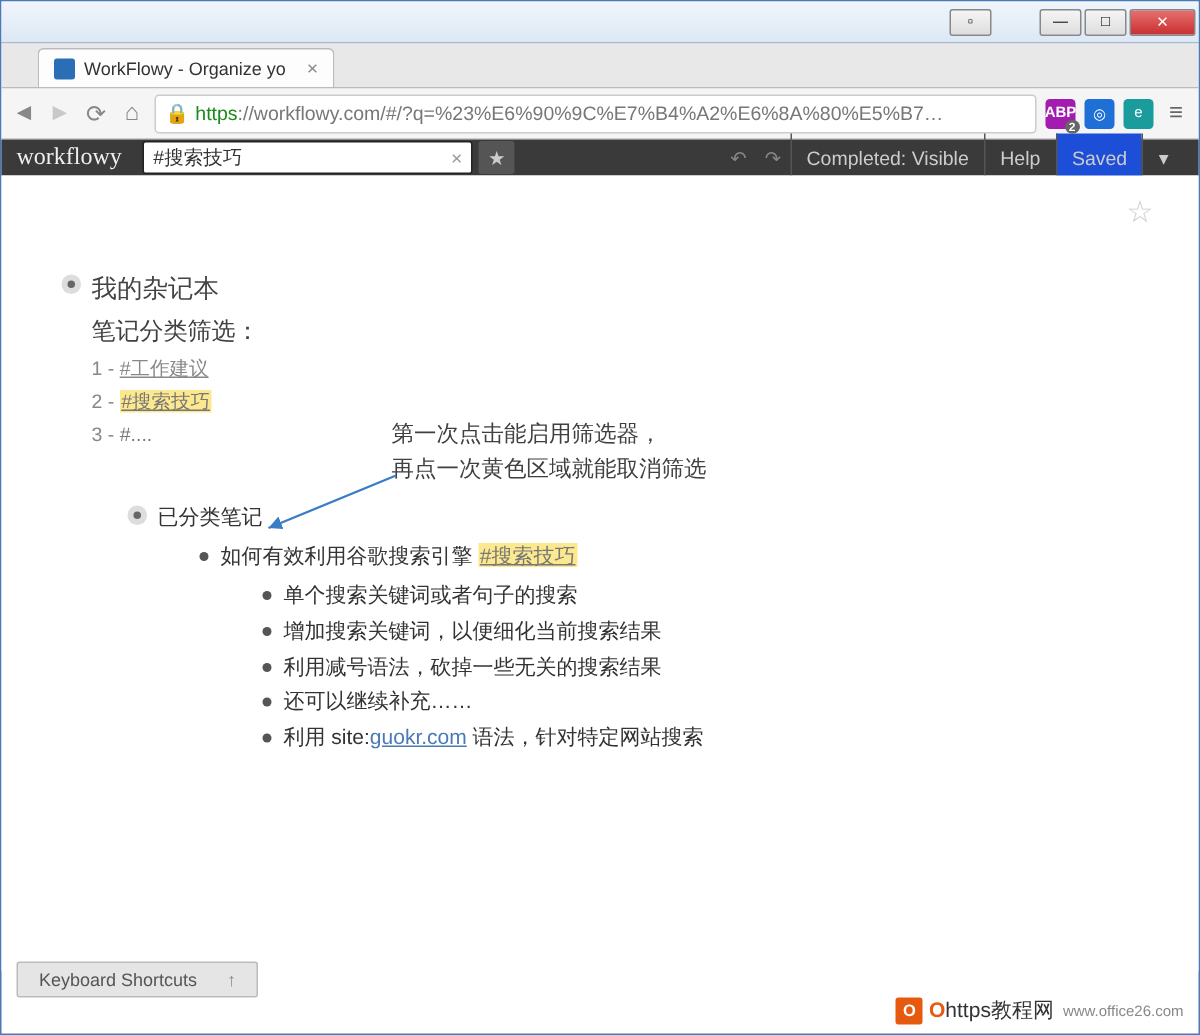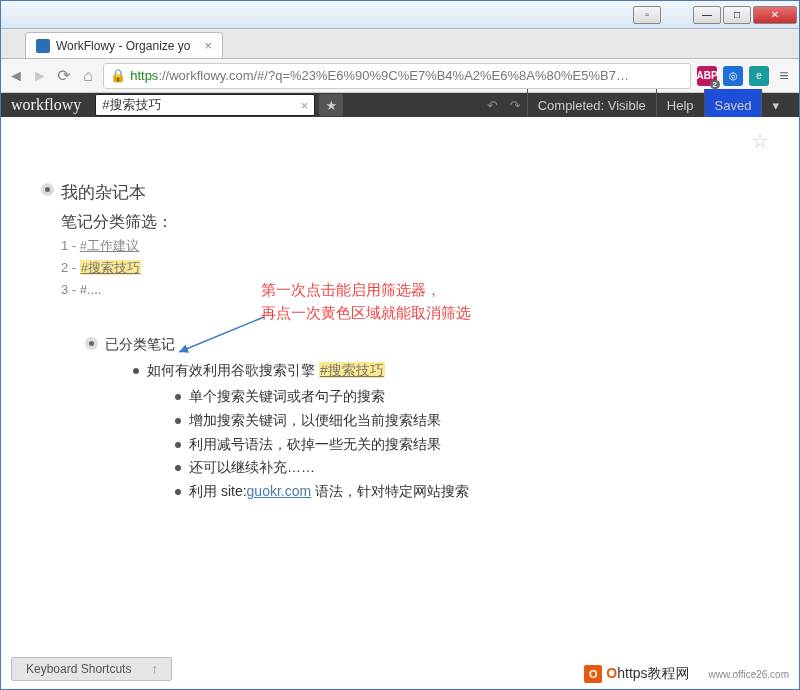--- a/index.html
+++ b/index.html
@@ -18,21 +18,21 @@
     .tab .favicon { width: 14px; height: 14px; background: #2a6fb5; display: inline-block; border-radius: 2px; }
     .tab .tabx { color: #888; cursor: pointer; font-size: 13px; margin-left: 8px; }
     
     .addressbar { background: #f5f5f5; height: 34px; display: flex; align-items: center; padding: 0 6px; gap: 6px; border-bottom: 1px solid #ccc; }
     .nav-icon { width: 18px; height: 18px; display: flex; align-items: center; justify-content: center; color: #888; cursor: pointer; }
     .url-field { flex: 1; background: #fff; border: 1px solid #ccc; border-radius: 3px; height: 26px; display: flex; align-items: center; padding: 0 6px; font-size: 13px; overflow: hidden; }
     .url-field .lock { color: #1a8a1a; margin-right: 4px; }
     .url-field .https { color: #1a8a1a; }
     .url-field .rest { color: #777; white-space: nowrap; }
     .ext-icon { width: 20px; height: 20px; display: flex; align-items: center; justify-content: center; font-size: 10px; border-radius: 3px; cursor: pointer; }
-    .abp { background: #be185d; color: #fff; font-weight: bold; position: relative; }
+    .abp { background: #a21caf; color: #fff; font-weight: bold; position: relative; }
     .abp .badge { position: absolute; bottom: -3px; right: -3px; background: #666; color: #fff; font-size: 8px; border-radius: 6px; padding: 0 3px; }
     .ext-blue { background: #1e6fd6; color: #fff; }
     .ext-teal { background: #1a9c9c; color: #fff; }
     .menu-lines { color: #666; font-size: 16px; }
     
     .app-toolbar { background: #3a3a3a; height: 24px; display: flex; align-items: center; padding: 0 10px; color: #ddd; font-size: 13px; }
     .logo { font-family: Georgia, serif; font-size: 16px; color: #eee; margin-right: 14px; }
     .search-box { background: #fff; border: 1px solid #222; height: 22px; width: 220px; display: flex; align-items: center; padding: 0 6px; color: #333; font-size: 13px; border-radius: 2px; }
     .search-box .clear { margin-left: auto; color: #999; cursor: pointer; }
     .star-btn { background: #555; width: 24px; height: 22px; margin-left: 4px; display: flex; align-items: center; justify-content: center; color: #ccc; border-radius: 2px; cursor: pointer; }
@@ -53,31 +53,31 @@
     .title-main { font-size: 17px; color: #444; }
     .subtitle { color: #404040; font-size: 16px; }
     .filter-line { color: #888; font-size: 13px; }
     .hashtag { color: #888; text-decoration: underline; cursor: pointer; }
     .hashtag.hl { background: #fce98f; color: #777; padding: 0 1px; }
     .gray { color: #777; }
     .children { padding-left: 24px; margin-top: 2px; }
     .leaf { padding-left: 18px; position: relative; }
     .link { color: #4a7ab5; text-decoration: underline; cursor: pointer; }
     
-    .annotation { position: absolute; top: 162px; left: 260px; color: #ef4444; font-size: 15px; line-height: 1.5; }
+    .annotation { position: absolute; top: 162px; left: 260px; color: #404040; font-size: 15px; line-height: 1.5; }
     .arrow { position: absolute; top: 195px; left: 168px; pointer-events: none; }
     
-    .footer-bar { position: absolute; bottom: 8px; left: 10px; background: #e5e5e5; border: 1px solid #bbb; padding: 4px 14px; font-size: 12px; color: #555; display: flex; align-items: center; gap: 20px; cursor: pointer; border-radius: 2px; }
+    .footer-bar { position: absolute; bottom: 24px; left: 10px; background: #e5e5e5; border: 1px solid #bbb; padding: 4px 14px; font-size: 12px; color: #555; display: flex; align-items: center; gap: 20px; cursor: pointer; border-radius: 2px; }
     .footer-bar .up { color: #888; }
     
     .watermark { position: absolute; bottom: 6px; right: 10px; font-size: 12px; display: flex; align-items: center; gap: 4px; }
     .watermark .o-logo { background: #e55a0f; color: #fff; width: 18px; height: 18px; display: flex; align-items: center; justify-content: center; border-radius: 2px; font-weight: bold; font-size: 11px; }
     .watermark .cn { color: #333; font-size: 14px; }
     .watermark .cn b { color: #e55a0f; }
-    .watermark .url { color: #888; font-size: 10px; margin-left: 15px; text-align: right; }
+    .watermark .url { color: #888; font-size: 10px; margin-left: 2px; text-align: right; }
   </style>
 </head>
 <body>
 
 <div class="window">
 
   <div class="titlebar">
     <div class="titlebar-btns">
       <div class="tbtn icn">▫</div>
       <div class="tbtn">—</div>

